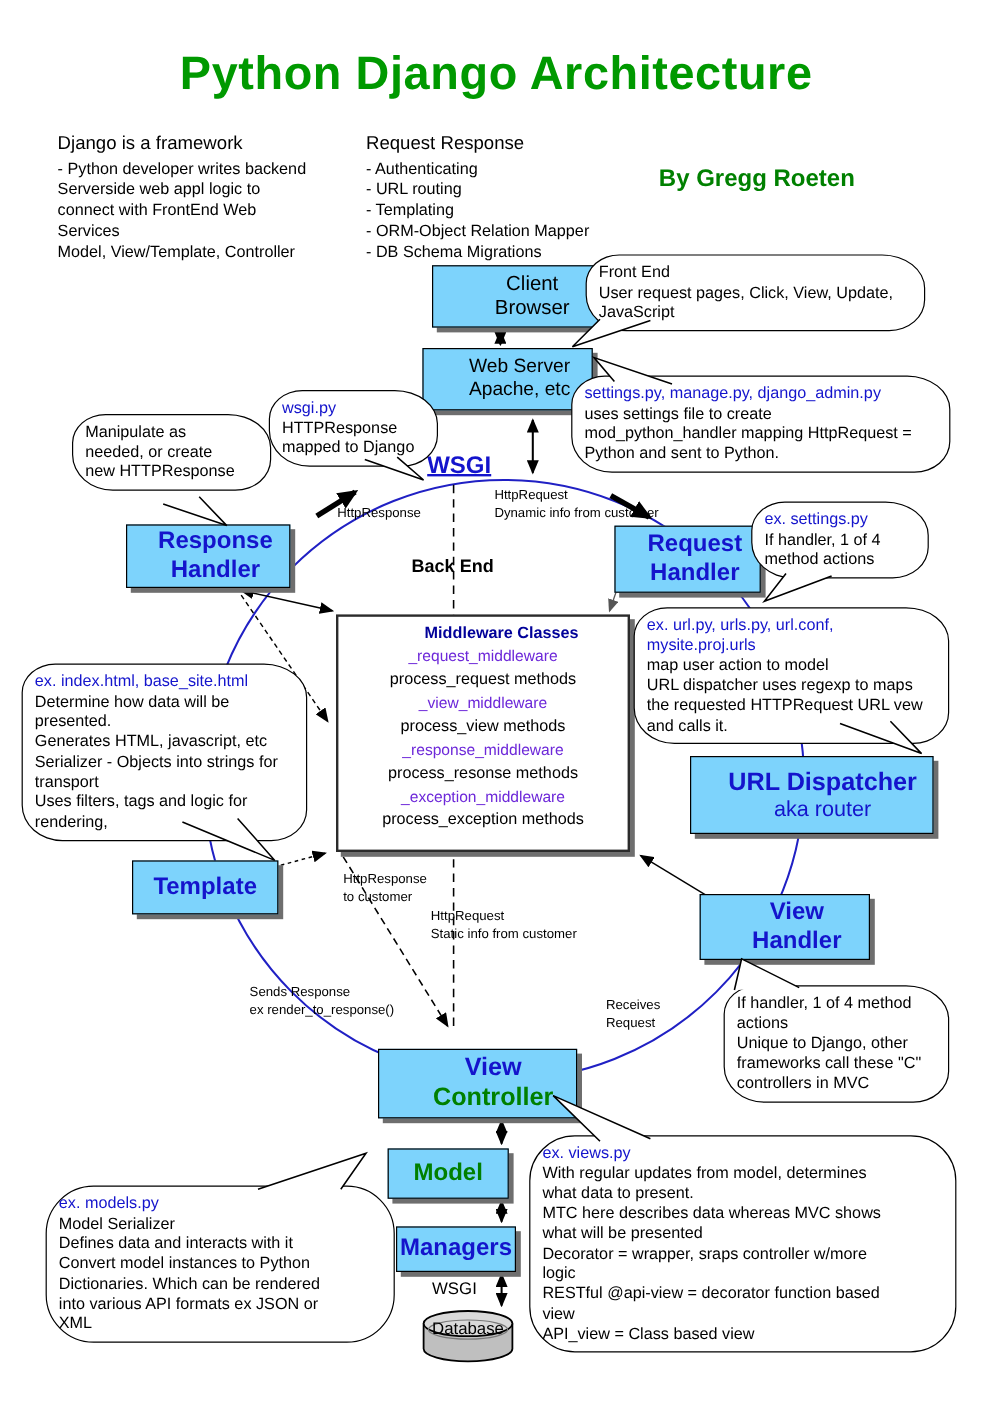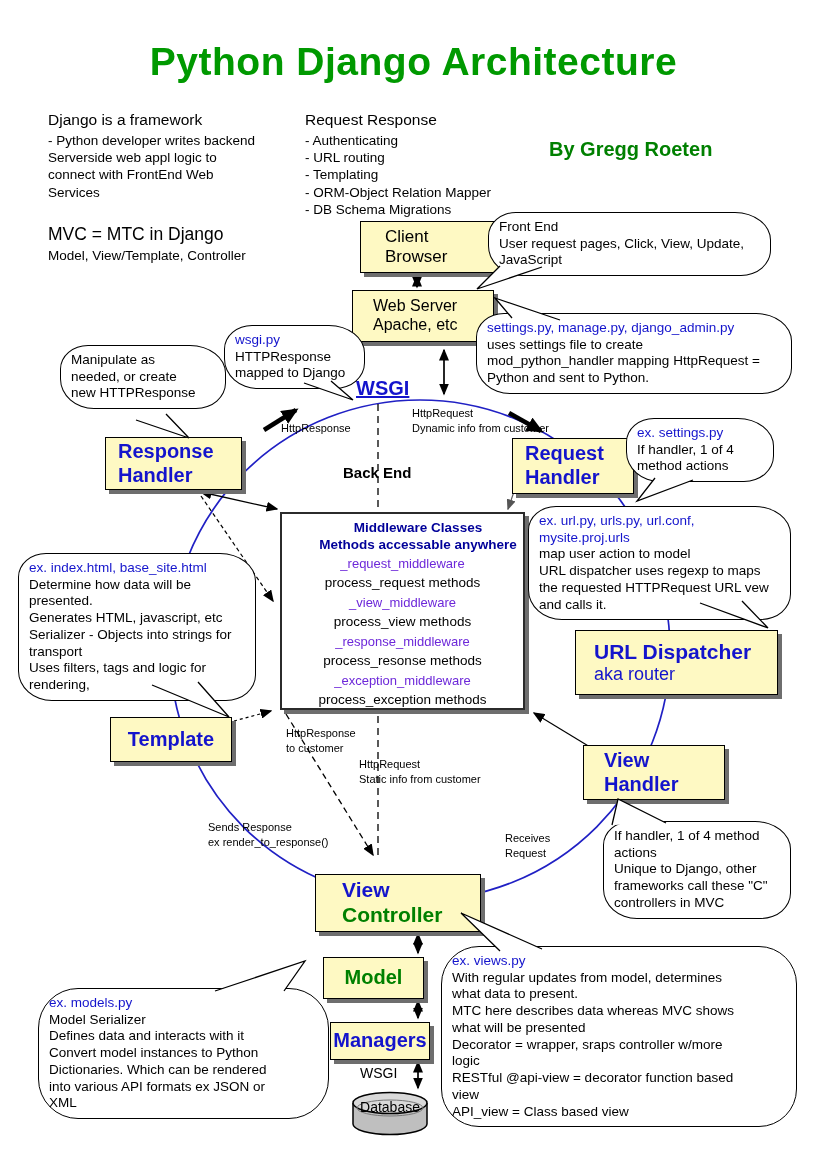--- a/index.html
+++ b/index.html
@@ -9,22 +9,22 @@
   svg.tails{position:absolute;left:0;top:0;z-index:3;pointer-events:none;}
   .abs{position:absolute;}
   .ml{white-space:pre-line;}
   
   .title{left:0;right:0;top:40px;text-align:center;font-size:39px;font-weight:bold;color:#009900;letter-spacing:.5px;}
   .byline{left:549px;top:138px;font-size:20px;font-weight:bold;color:#008000;}
   .blk{font-size:13.5px;line-height:1.28;}
   .blk .h1{font-size:15.5px;margin-bottom:2px;}
   .blk .h2{font-size:17.5px;margin-bottom:2px;}
   
-  .node{background:#fef9c3;border:1.6px solid #000;box-shadow:4px 4px 0 #6e6e6e;
-        display:flex;flex-direction:column;justify-content:center;line-height:1.18;z-index:1;}
+  .node{background:#7dd3fc;border:1.6px solid #000;box-shadow:4px 4px 0 #6e6e6e;
+        display:flex;flex-direction:column;justify-content:center;line-height:1.18;z-index:1;text-align:center;}
   .nb{font-size:17px;color:#000;}
   .hb{font-size:20px;font-weight:bold;color:#1414CC;}
   .grn{color:#008000;}
   
   .mw{left:280px;top:512px;width:245px;height:198px;background:#fff;border:2px solid #2b2b2b;
       box-shadow:4px 4px 0 #6e6e6e;text-align:center;padding-top:5px;box-sizing:border-box;z-index:1;}
   .mw-hdr{font-size:13.5px;font-weight:bold;color:#000099;line-height:17px;padding-left:31px;}
   .mw-name{font-size:13px;color:#6d28d9;line-height:21px;}
   .mw-meth{font-size:13.5px;color:#000;line-height:18px;}
   
@@ -92,21 +92,20 @@
 
   <div class="abs title">Python Django Architecture</div>
   <div class="abs byline">By Gregg Roeten</div>
 
   <div class="abs blk" style="left:48px;top:110px;width:255px;">
     <div class="h1">Django is a framework</div>
     <div class="ml">- Python developer writes backend
 Serverside web appl logic to
 connect with FrontEnd Web
 Services</div>
-    <div class="h2" style="margin-top:22px;">MVC = MTC in Django</div>
     <div class="ml">Model, View/Template, Controller</div>
   </div>
 
   <div class="abs blk" style="left:305px;top:110px;width:250px;">
     <div class="h1">Request Response</div>
     <div class="ml">- Authenticating
 - URL routing
 - Templating
 - ORM-Object Relation Mapper
 - DB Schema Migrations</div>
@@ -161,21 +160,20 @@
   </div>
   <div class="abs node" style="left:323px;top:957px;width:99px;height:40px;align-items:center;">
     <div class="hb grn">Model</div>
   </div>
   <div class="abs node" style="left:330px;top:1022px;width:98px;height:36px;align-items:center;">
     <div class="hb">Managers</div>
   </div>
 
   <div class="abs mw">
     <div class="mw-hdr">Middleware Classes</div>
-    <div class="mw-hdr">Methods accessable anywhere</div>
     <div class="mw-name">_request_middleware</div>
     <div class="mw-meth">process_request methods</div>
     <div class="mw-name">_view_middleware</div>
     <div class="mw-meth">process_view methods</div>
     <div class="mw-name">_response_middleware</div>
     <div class="mw-meth">process_resonse methods</div>
     <div class="mw-name">_exception_middleware</div>
     <div class="mw-meth">process_exception methods</div>
   </div>
 

